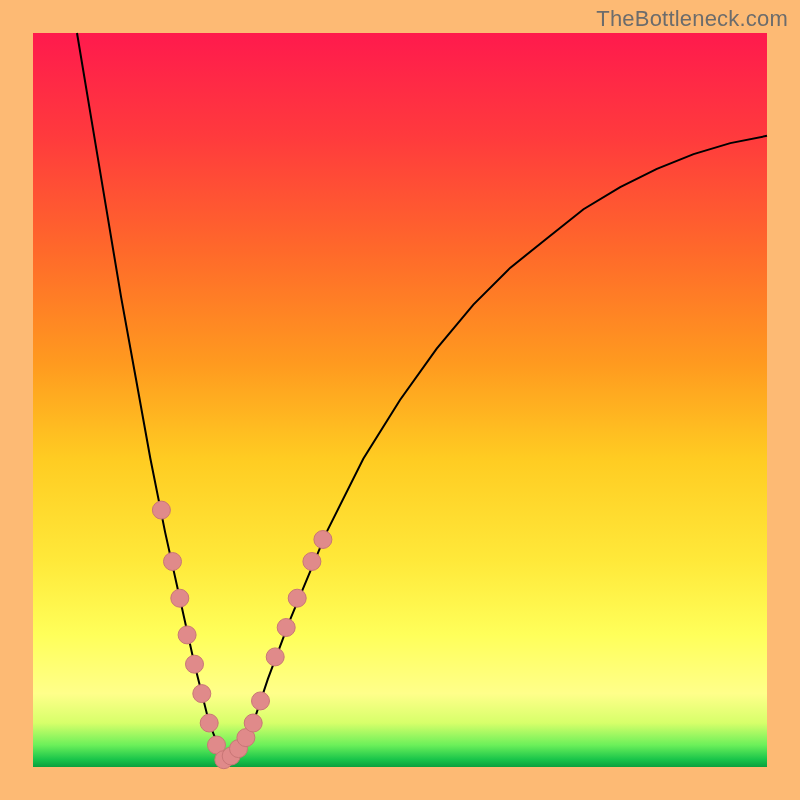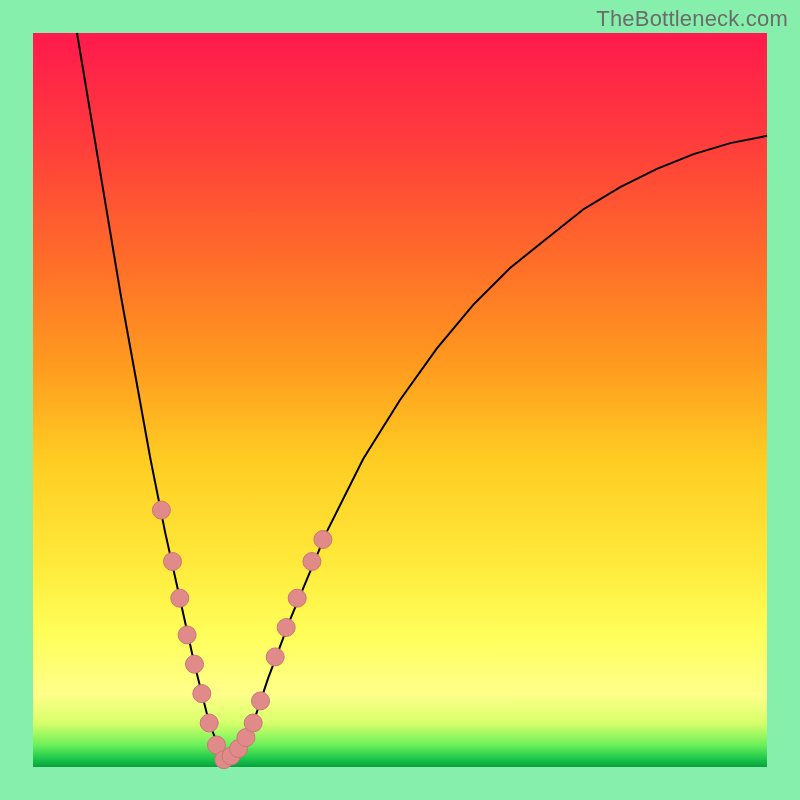--- a/index.html
+++ b/index.html
@@ -8,21 +8,21 @@
     width: 800px;
     height: 800px;
     overflow: hidden;
     background: #000;
     font-family: Arial, Helvetica, sans-serif;
   }
   .frame {
     position: relative;
     width: 800px;
     height: 800px;
-    background: #86efac;
+    background: #fdba74;
   }
   .plot-area {
     position: absolute;
     left: 33px;
     top: 33px;
     width: 734px;
     height: 734px;
     
     background: linear-gradient(
       to bottom,

